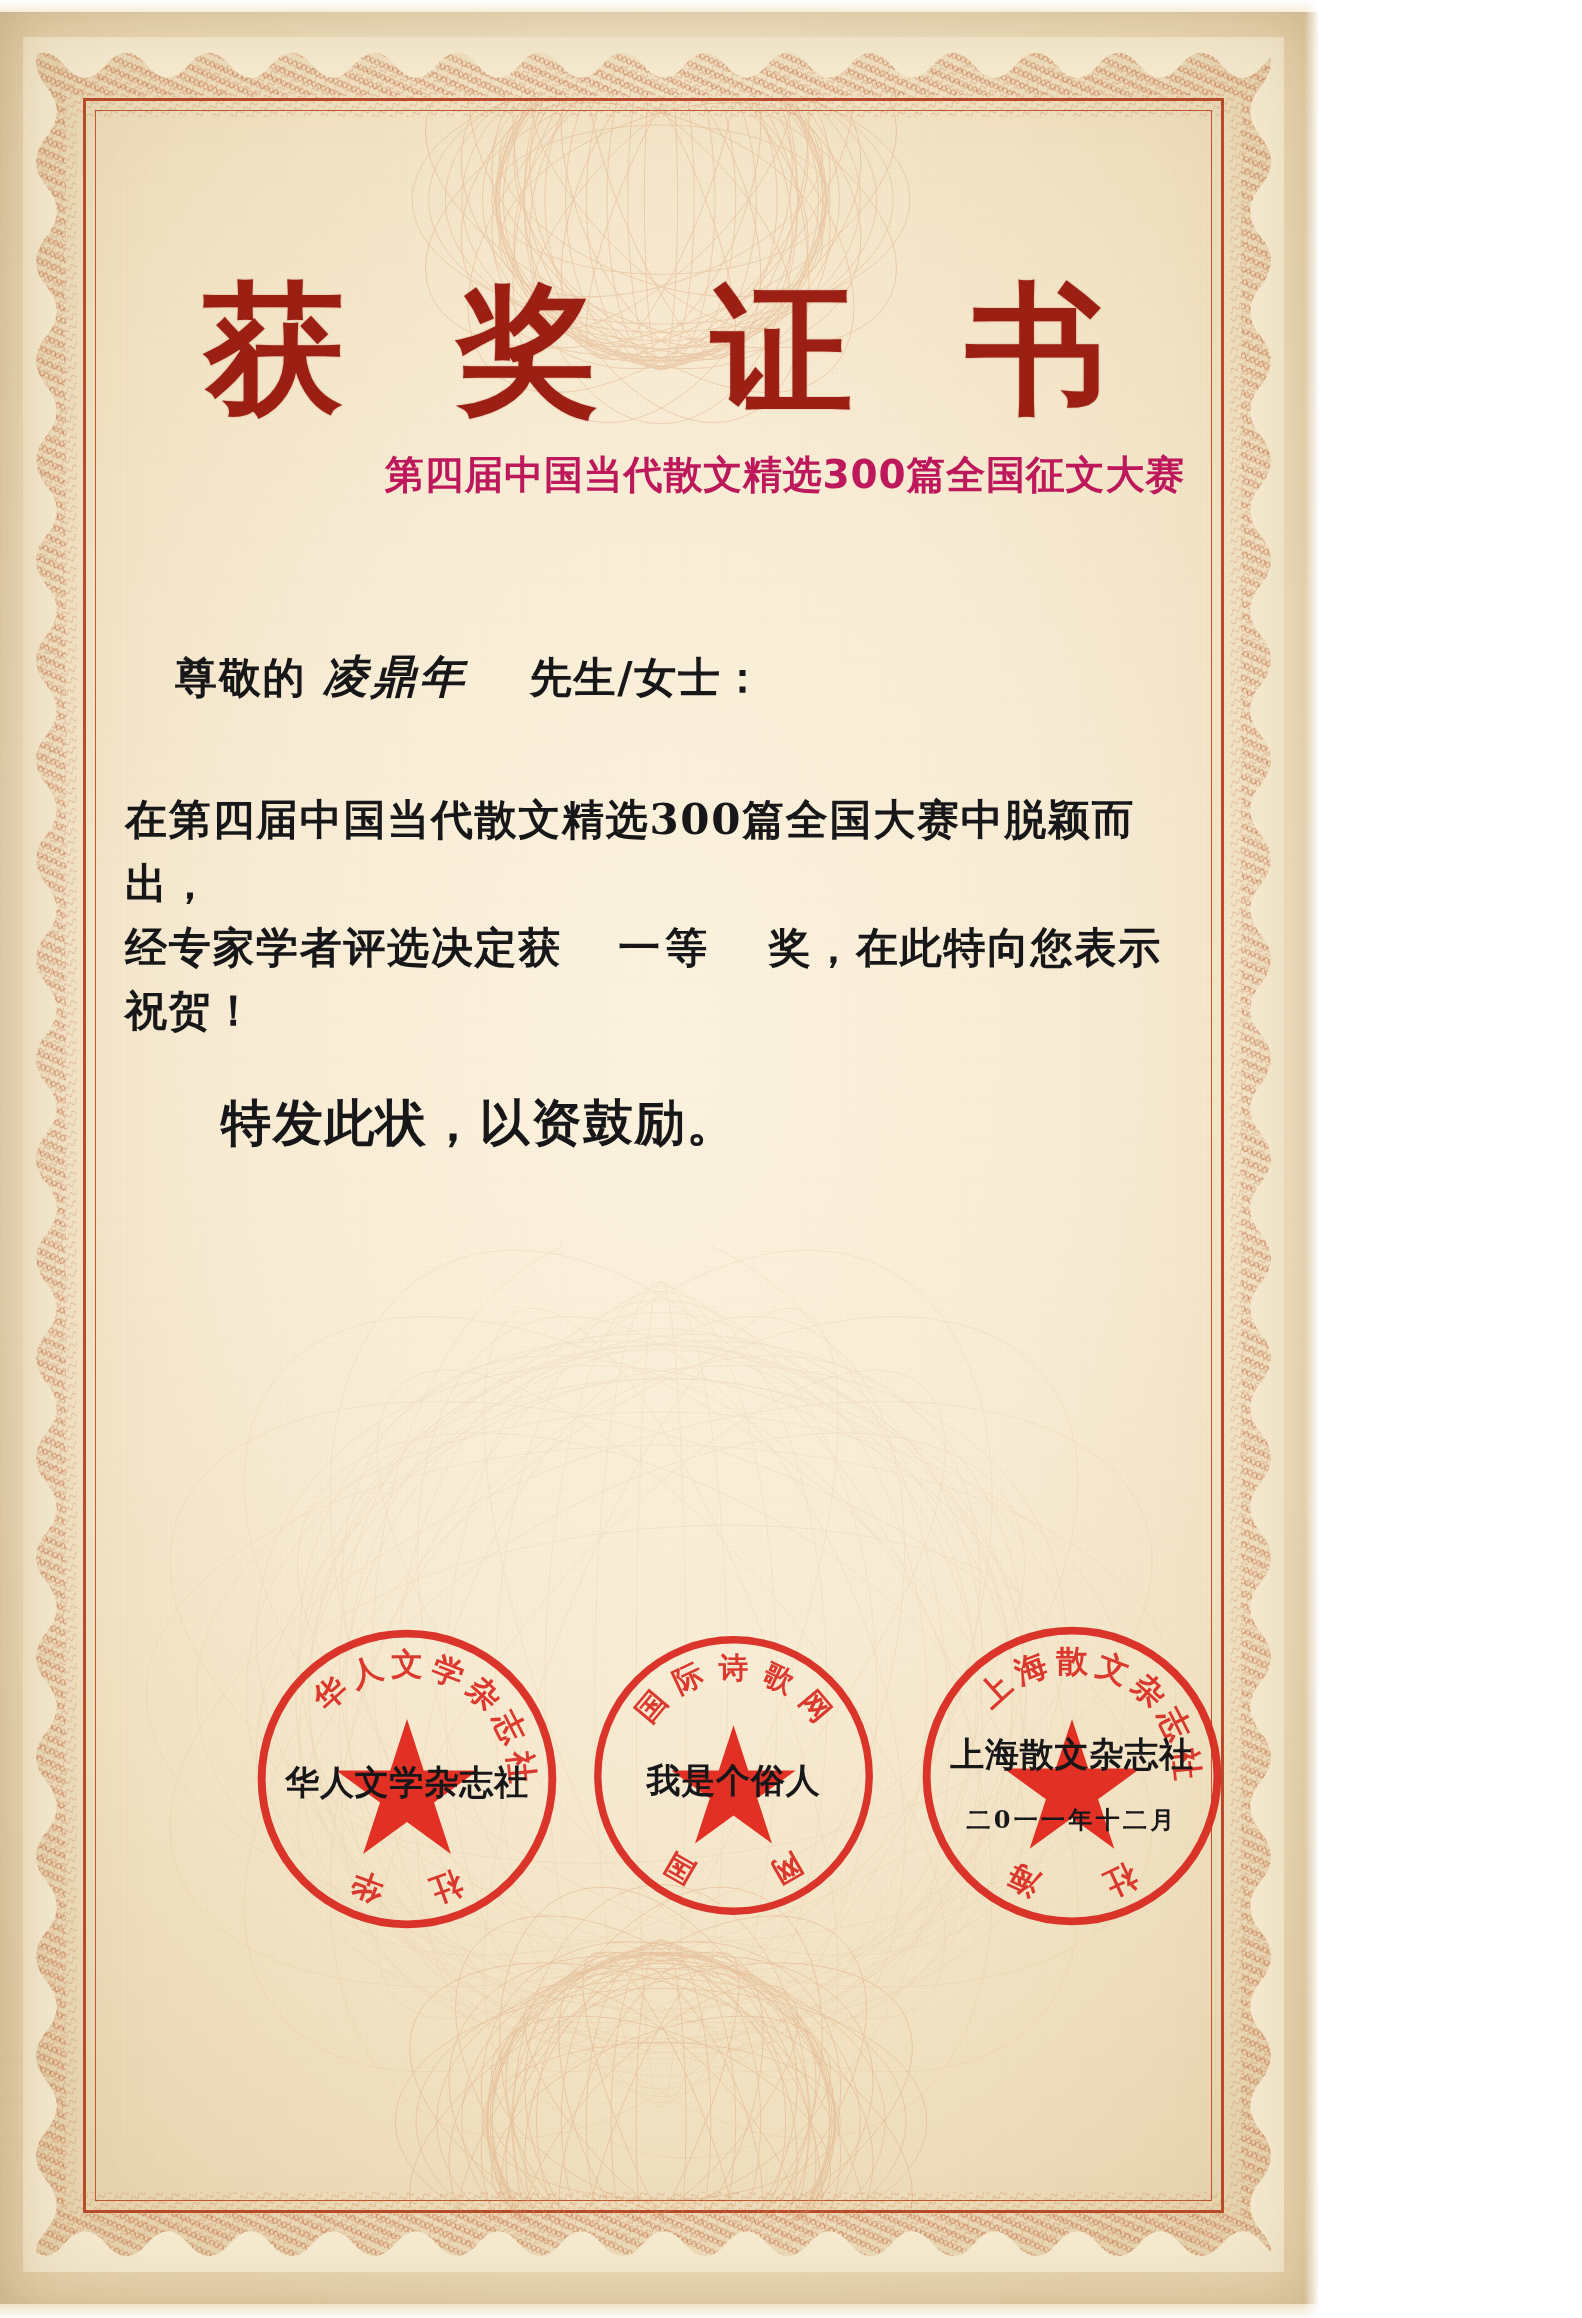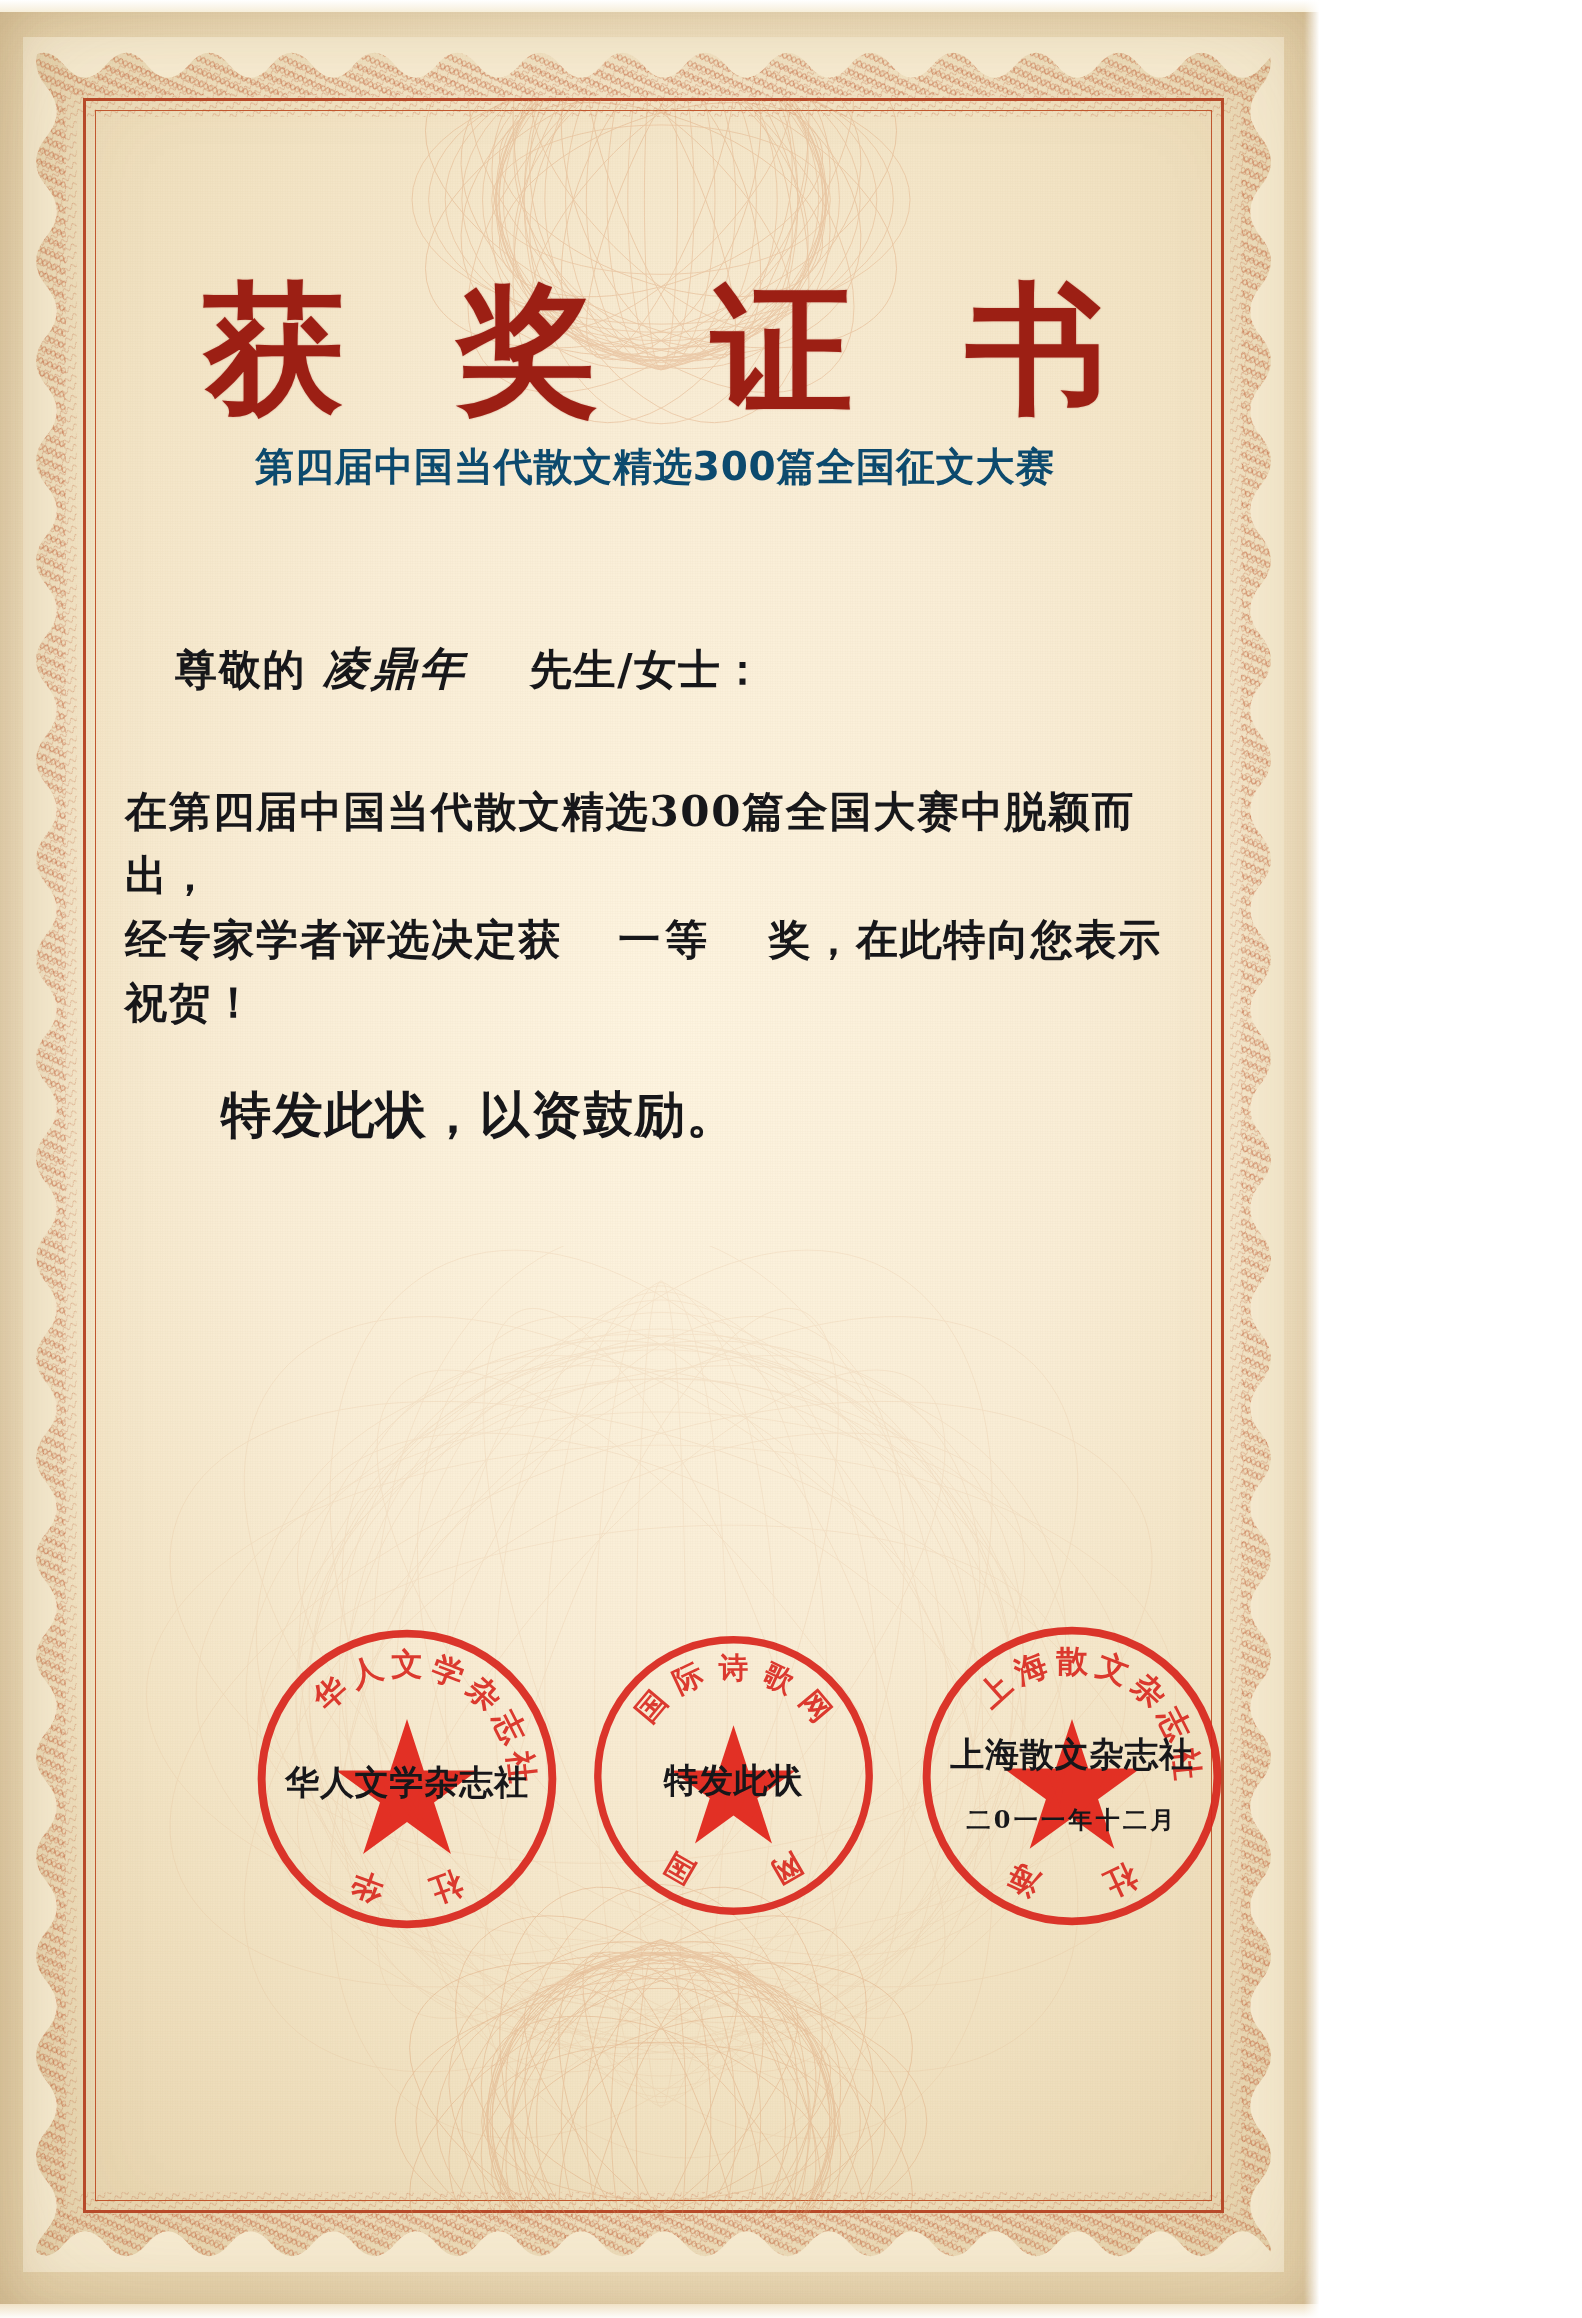--- a/index.html
+++ b/index.html
@@ -98,23 +98,23 @@
     color: #9c1f14;
     font-family: "DejaVu Serif", "Liberation Serif", serif;
     font-weight: 700;
     font-size: 141px;
     letter-spacing: 32px;
     text-indent: 32px;
     line-height: 1;
     text-shadow: 0 0 1.7px rgba(156,31,20,.4);
   }
   .subtitle {
-    margin-top: 21px;
-    text-align: center;
-    color: #0c4a6e;
+    margin-top: 29px;
+    text-align: right;
+    color: #be185d;
     font-weight: 700;
     font-size: 39px;
     letter-spacing: 0.8px;
     font-family: "DejaVu Sans", "Liberation Sans", sans-serif;
   }
 
   .body-block {
     margin-top: 145px;
     color: #17171a;
     font-family: "DejaVu Serif", "Liberation Serif", serif;
@@ -504,21 +504,21 @@
         <g fill="#d8251c" font-family="DejaVu Serif, serif" font-size="20" font-weight="bold" opacity=".9">
           <text x="100" y="34" text-anchor="middle" transform="rotate(-50 100 100)">国</text>
           <text x="100" y="34" text-anchor="middle" transform="rotate(-25 100 100)">际</text>
           <text x="100" y="34" text-anchor="middle">诗</text>
           <text x="100" y="34" text-anchor="middle" transform="rotate(25 100 100)">歌</text>
           <text x="100" y="34" text-anchor="middle" transform="rotate(50 100 100)">网</text>
           <text x="100" y="34" text-anchor="middle" transform="rotate(210 100 100)">国</text>
           <text x="100" y="34" text-anchor="middle" transform="rotate(150 100 100)">网</text>
         </g>
       </svg>
-      <div class="seal-org">特发此状</div>
+      <div class="seal-org">我是个俗人</div>
     </div>
 
     <div class="seal s3">
       <svg viewBox="0 0 200 200" xmlns="http://www.w3.org/2000/svg">
         <circle cx="100" cy="100" r="92" fill="none" stroke="#d8251c" stroke-width="5" opacity=".92"></circle>
         <polygon points="100,64 110.3,95.3 143.2,95.3 116.5,114.7 126.8,146 100,126.6 73.2,146 83.5,114.7 56.8,95.3 89.7,95.3" fill="#e0261b" opacity=".95"></polygon>
         <g fill="#d8251c" font-family="DejaVu Serif, serif" font-size="20" font-weight="bold" opacity=".9">
           <text x="100" y="34" text-anchor="middle" transform="rotate(-42 100 100)">上</text>
           <text x="100" y="34" text-anchor="middle" transform="rotate(-21 100 100)">海</text>
           <text x="100" y="34" text-anchor="middle">散</text>

